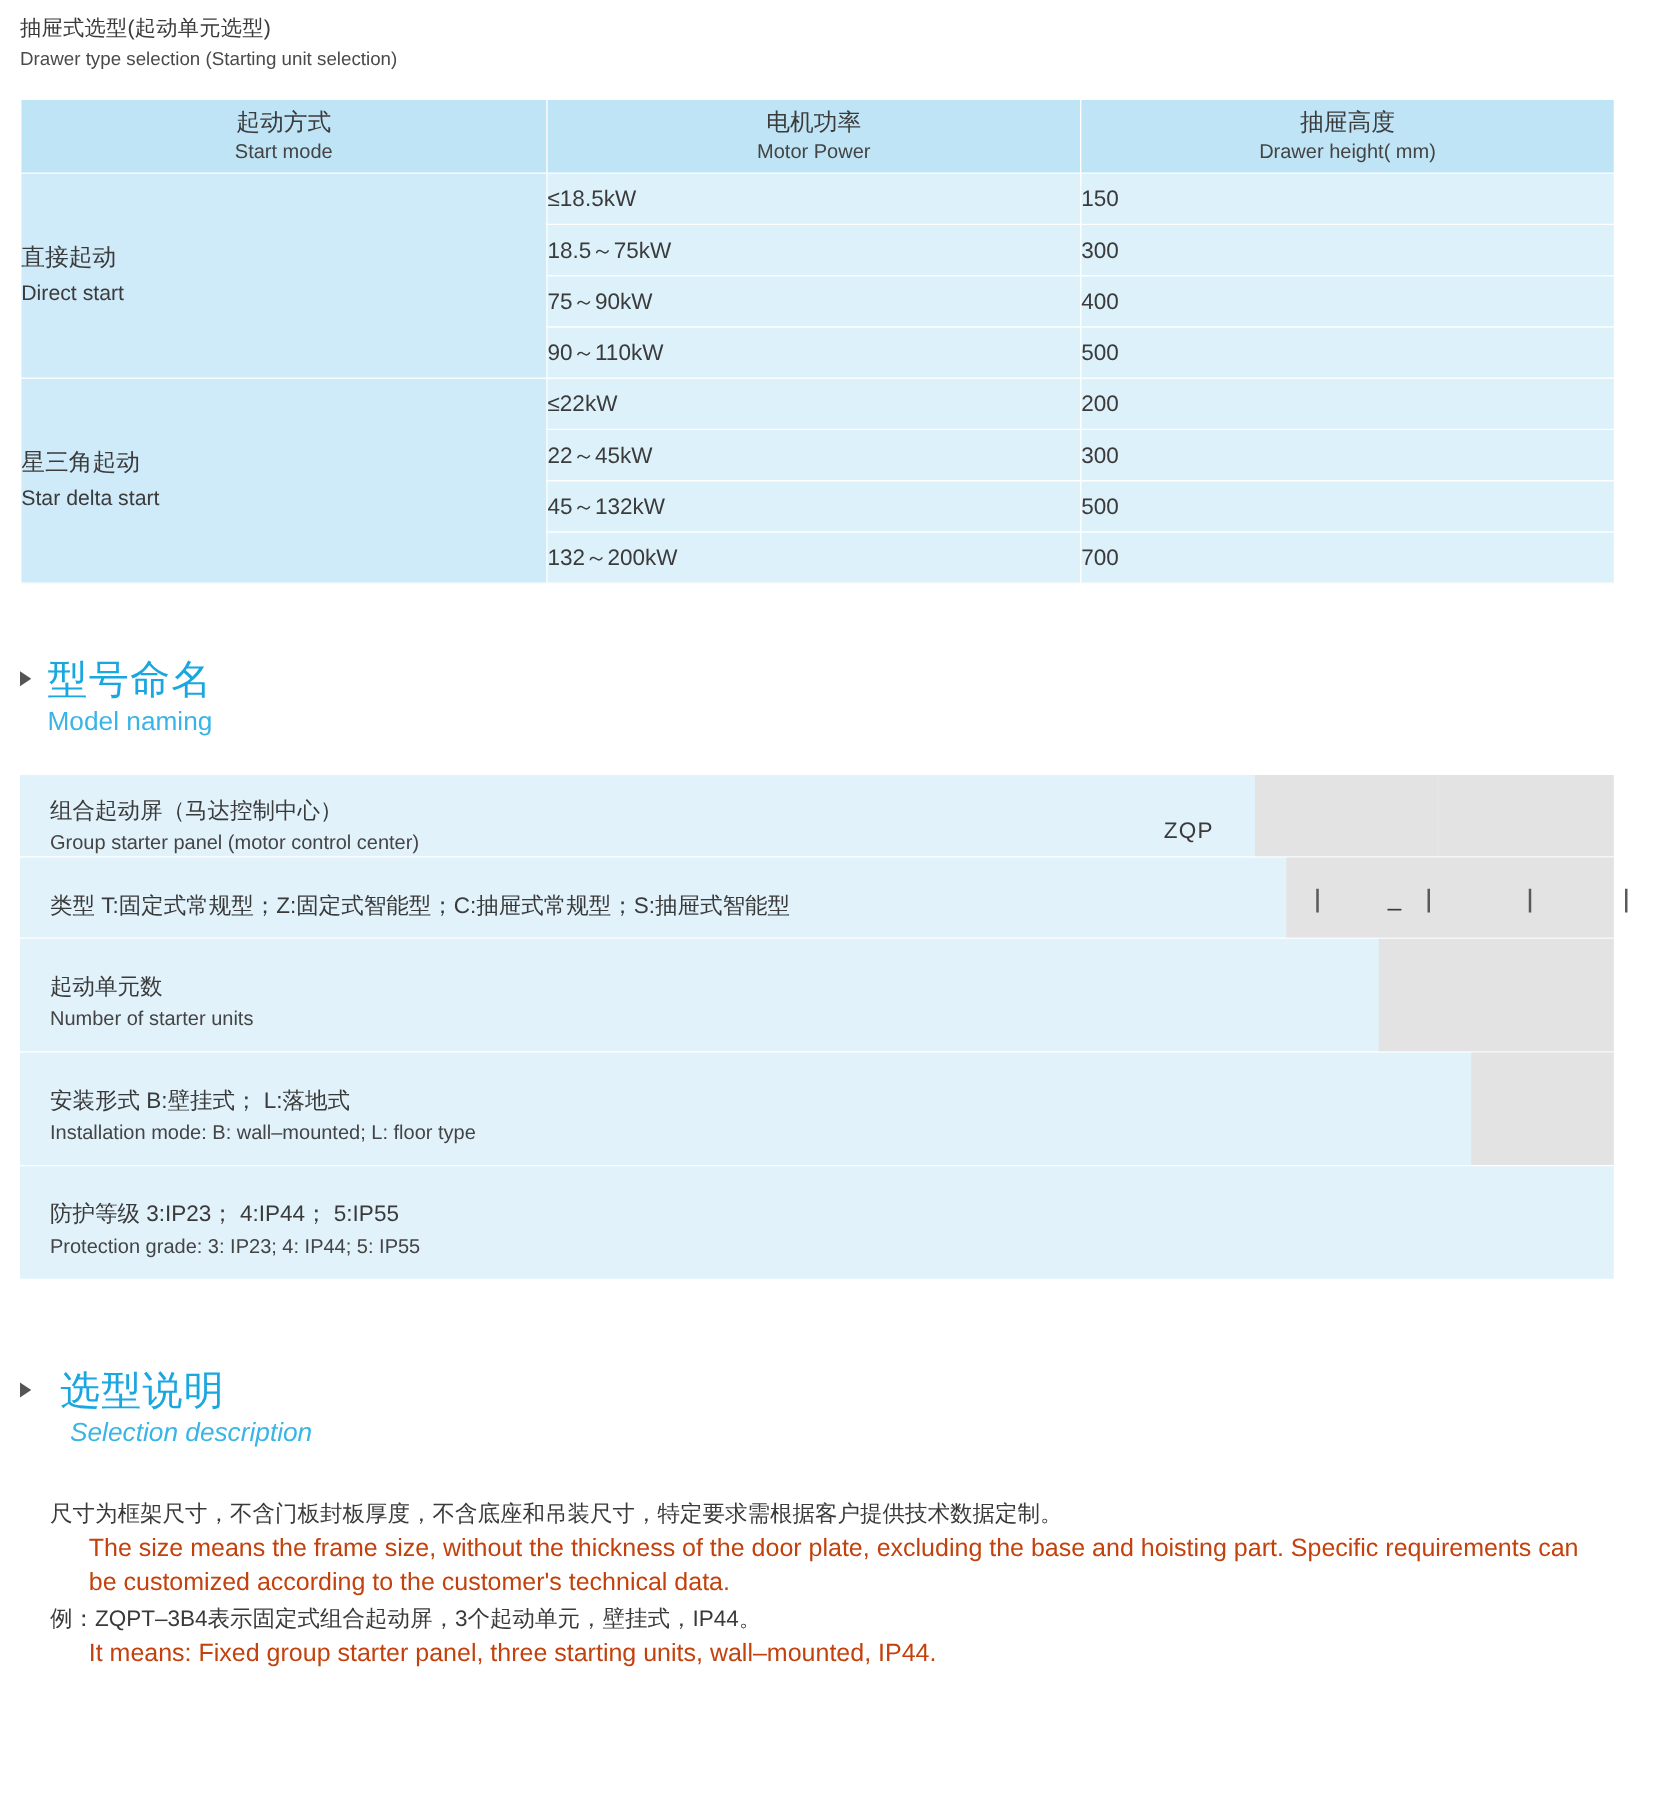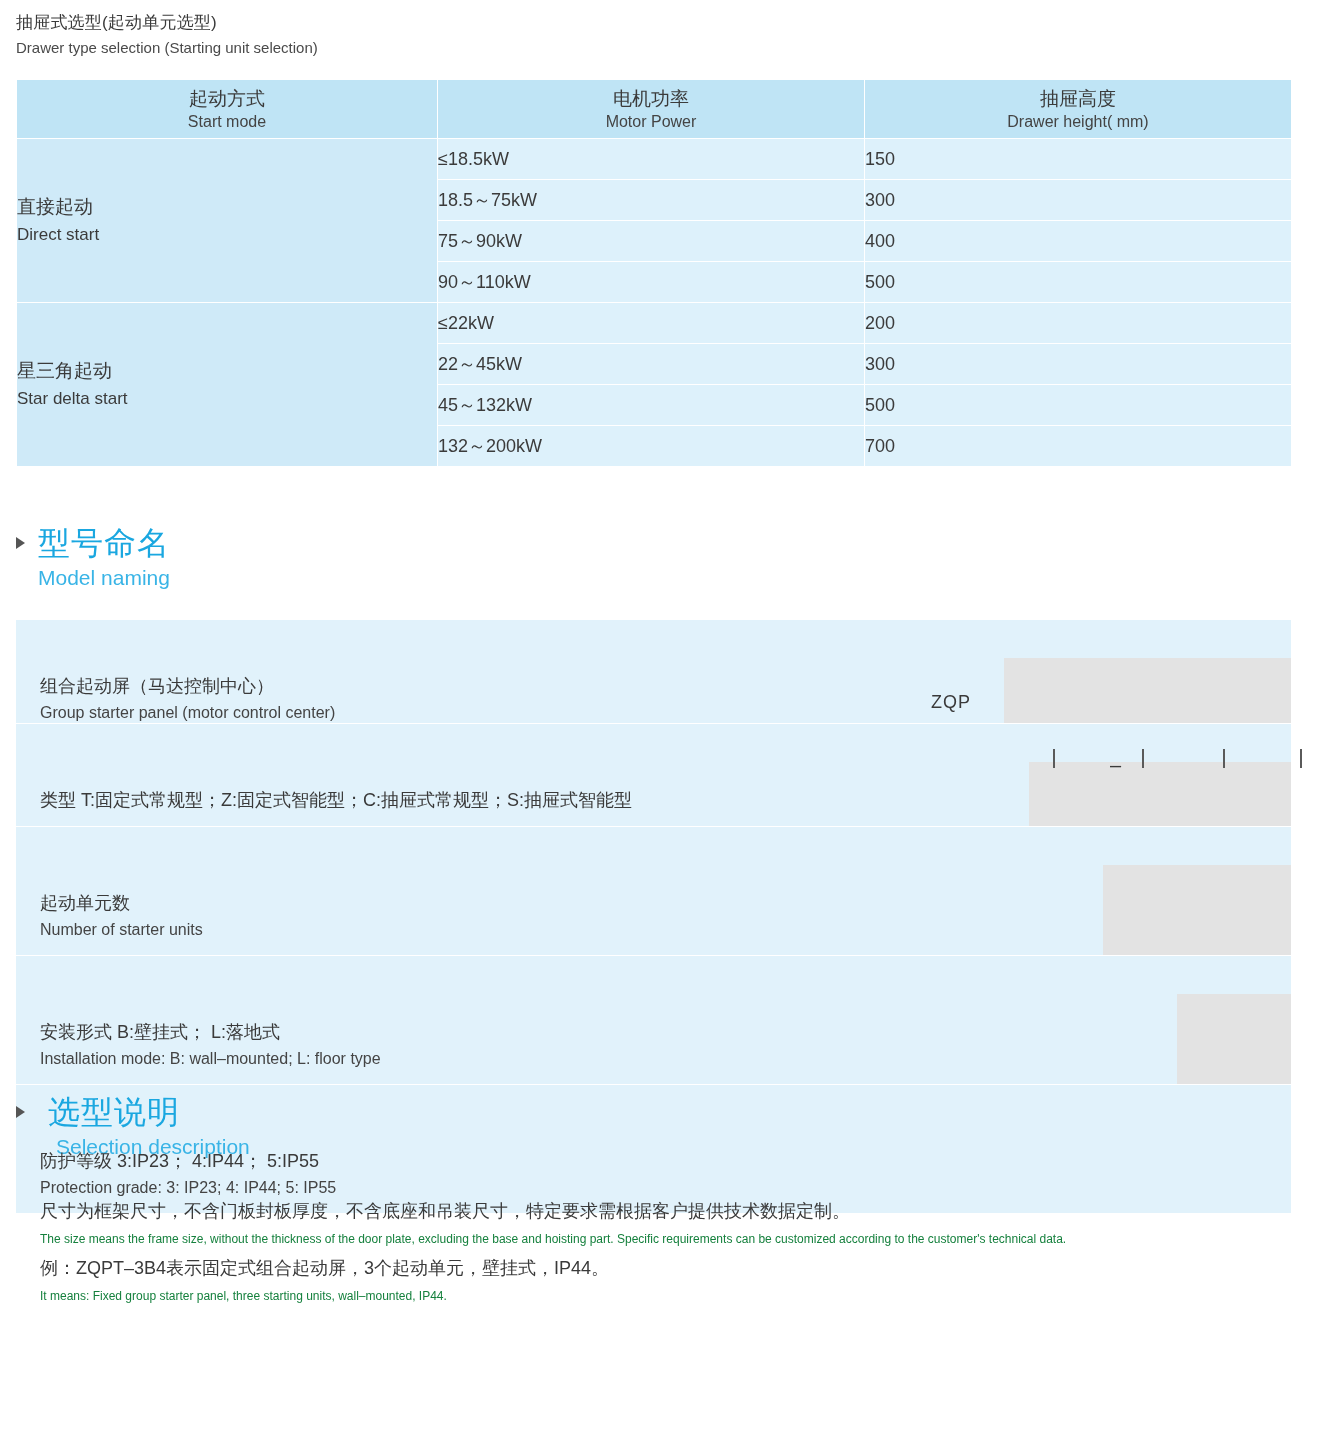--- a/index.html
+++ b/index.html
@@ -119,35 +119,34 @@
   }
   .section-head .en {
     margin-left: 22px;
     font-size: 21px;
     color: #39b4e6;
     line-height: 30px;
   }
   #model-naming-head { top: 523px; }
   #selection-desc-head { top: 1092px; }
   #selection-desc-head .cn { margin-left: 32px; }
-  #selection-desc-head .en { margin-left: 40px; }
+  #selection-desc-head .en { margin-left: 40px; font-style: italic; }
 
   
   .naming {
     position: absolute;
     left: 16px;
     top: 620px;
     width: 1275px;
     background: #e1f2fb;
   }
   .naming .row {
     position: relative;
     box-sizing: border-box;
     padding: 24px 0 12px 24px;
-    margin-top: 38px;
   }
   .naming .row .cn {
     font-size: 18px;
     color: #3a3a3a;
     line-height: 28px;
   }
   .naming .row .en {
     font-size: 16px;
     color: #444444;
     line-height: 26px;
@@ -225,23 +224,24 @@
     left: 40px;
     top: 1196px;
     width: 1250px;
   }
   .desc .cn {
     font-size: 18px;
     color: #3a3a3a;
     line-height: 30px;
   }
   .desc .en {
-    font-size: 12px;
-    color: #15803d;
+    font-size: 20px;
+    color: #c2410c;
     line-height: 27px;
+    margin-left: 31px;
   }
 </style>
 </head>
 <body>
 
 <div class="page">
 
   <div class="caption">
     <div class="cn">抽屉式选型(起动单元选型)</div>
     <div class="en">Drawer type selection (Starting unit selection)</div>

